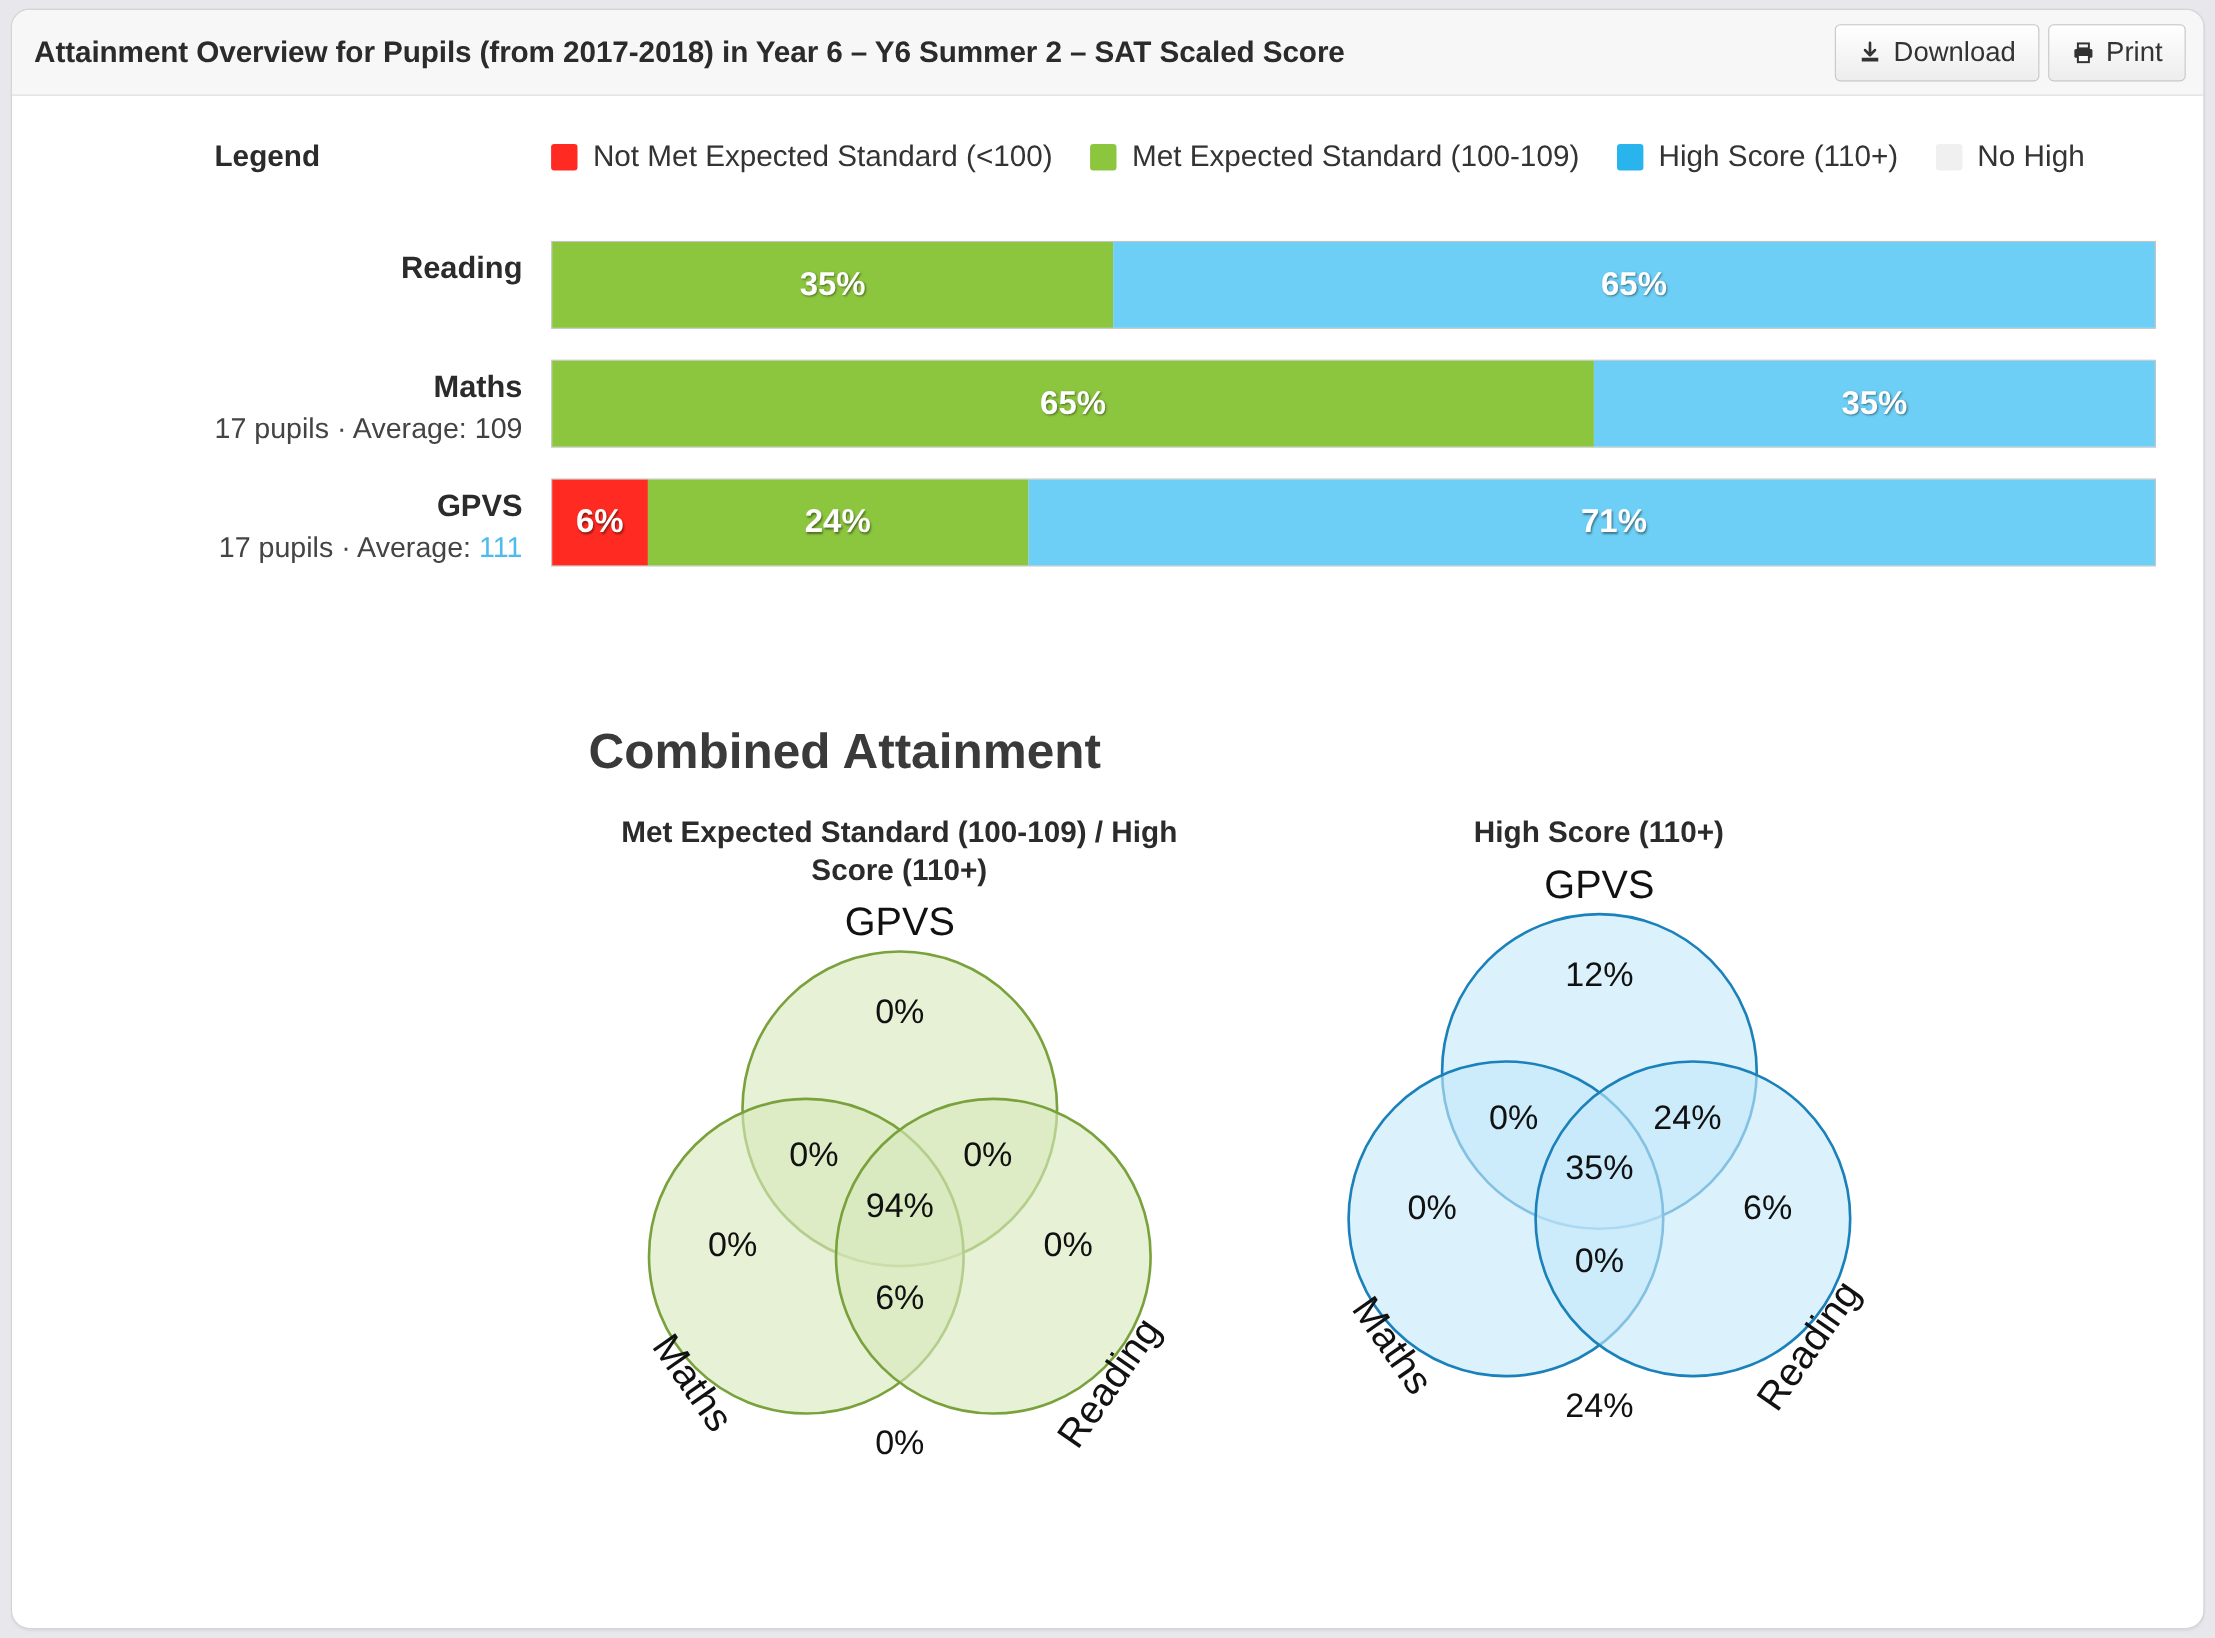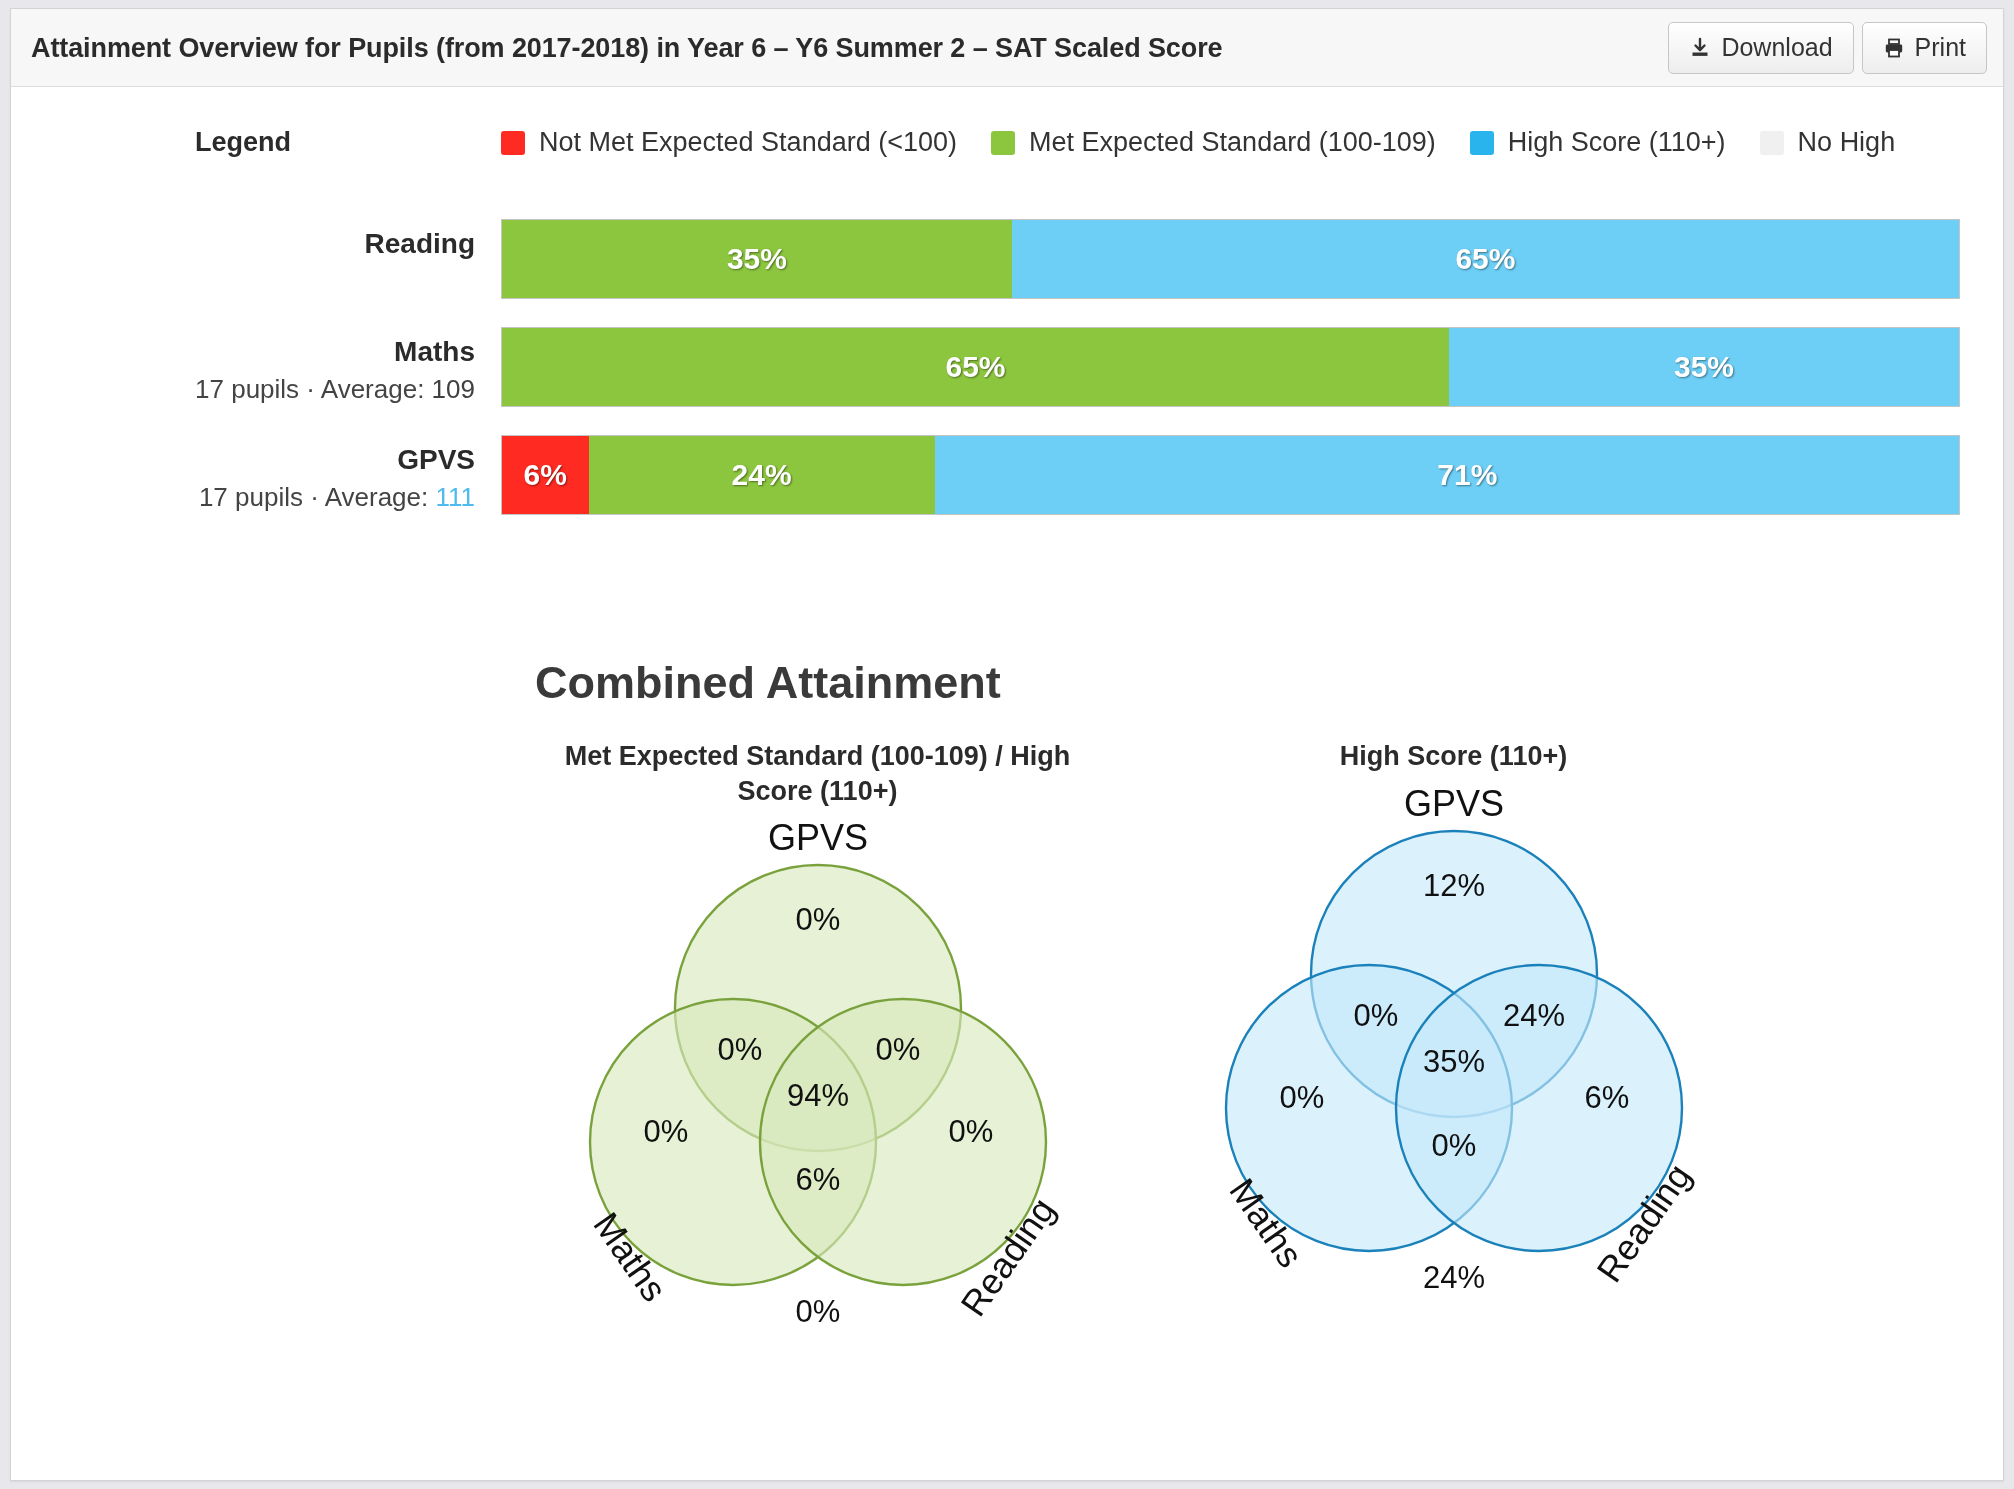--- a/index.html
+++ b/index.html
@@ -17,21 +17,21 @@
     overflow: hidden;
   }
   .panel {
     position: absolute;
     left: 10px;
     top: 8px;
     width: 1994px;
     height: 1473px;
     background: #ffffff;
     border: 1px solid #d4d4d4;
-    border-radius: 0;
+    border-radius: 17px;
     box-sizing: border-box;
     box-shadow: 0 1px 2px rgba(0,0,0,0.06);
     overflow: hidden;
   }
 
   
   .panel-header {
     position: relative;
     height: 78px;
     background: #f7f7f7;

